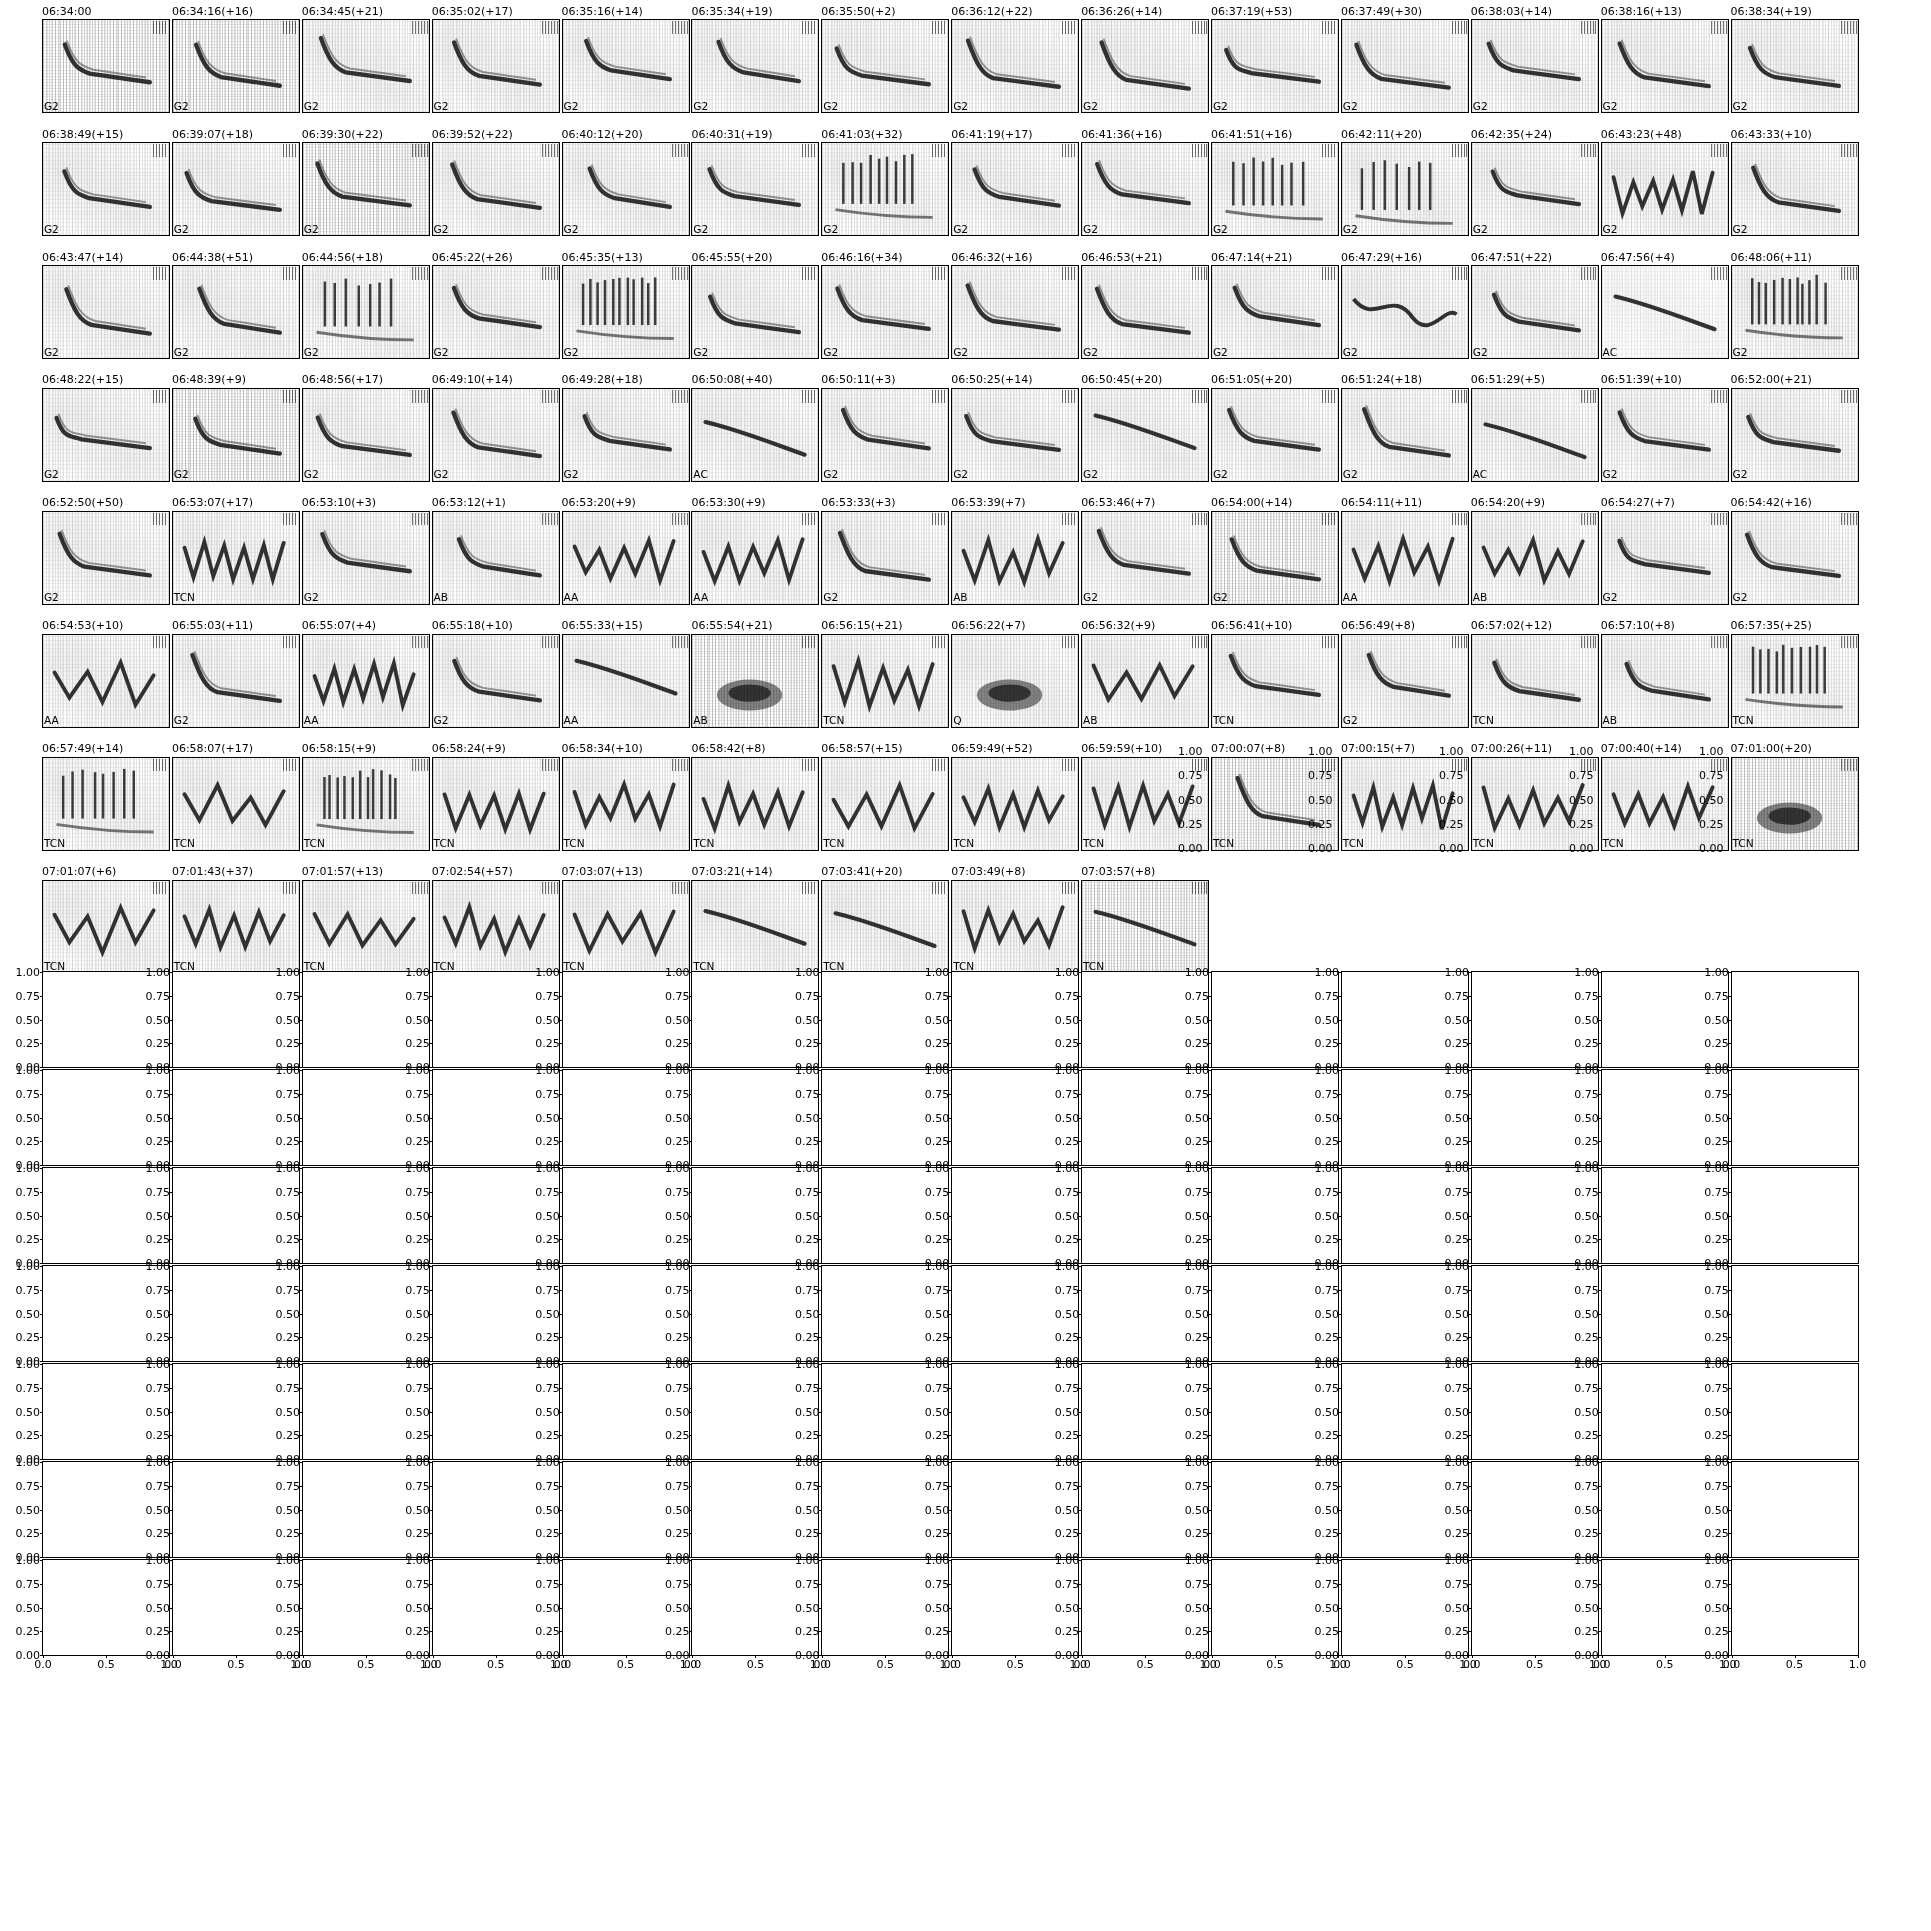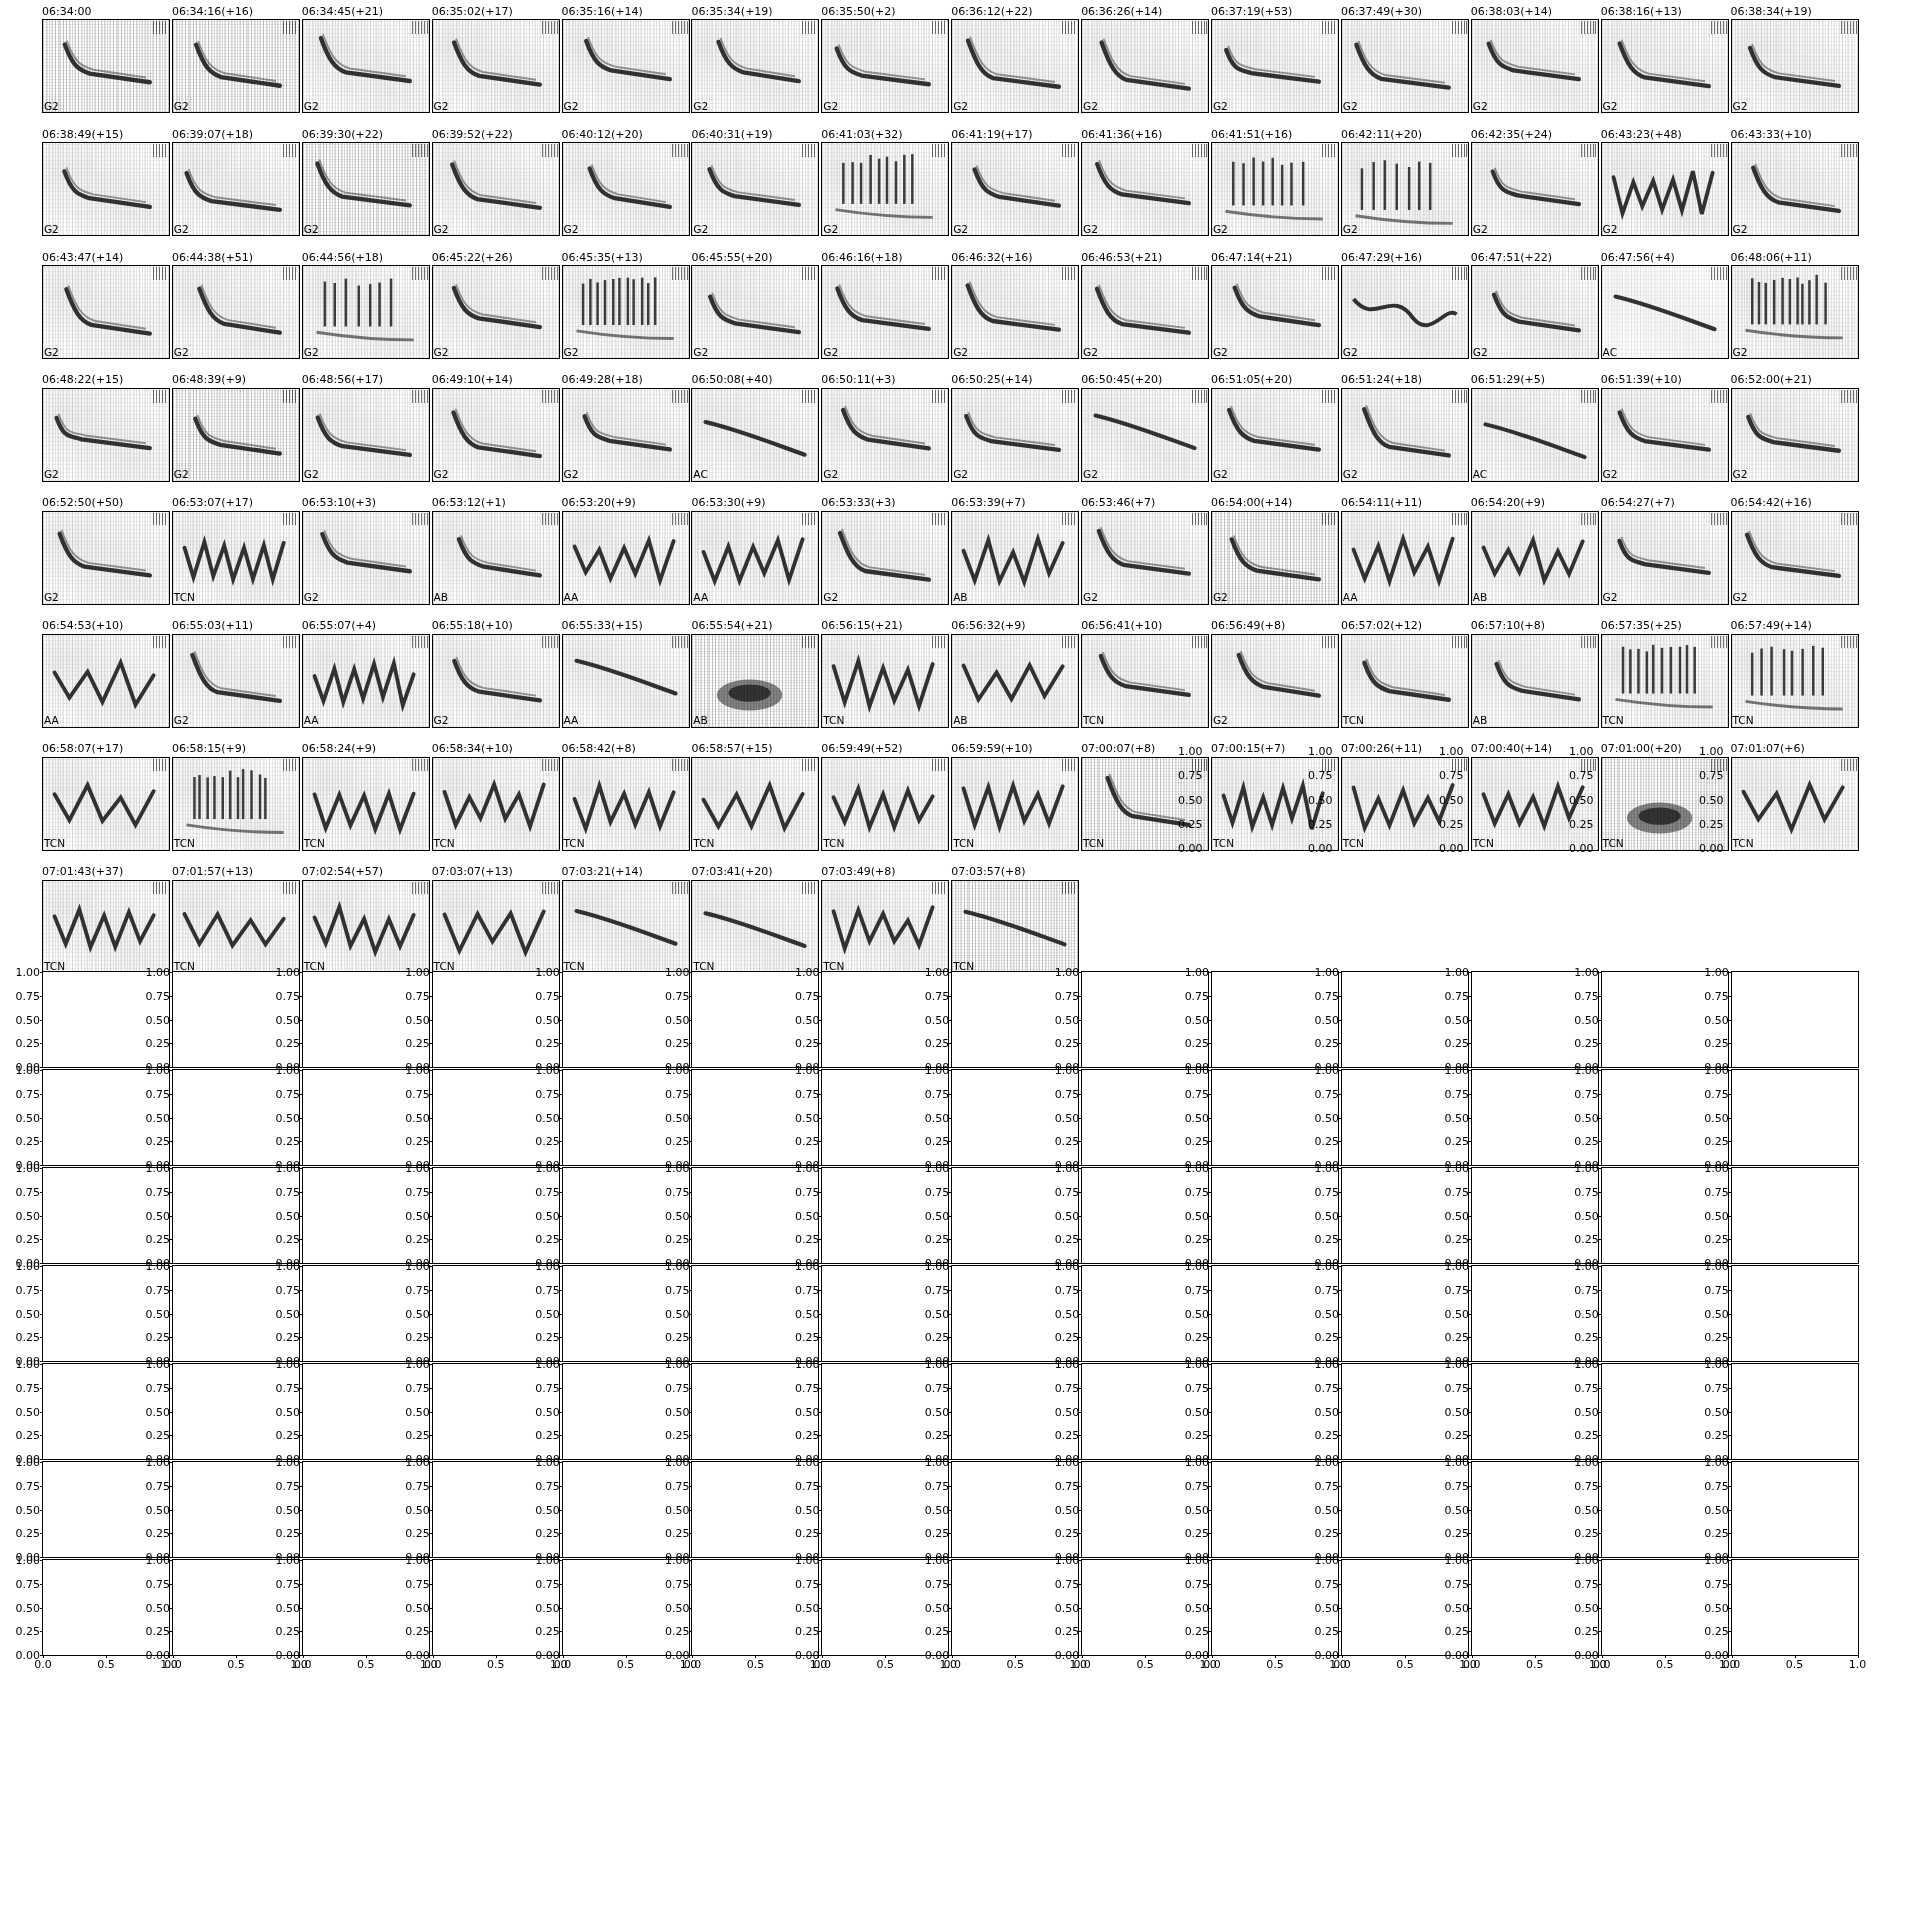--- a/index.html
+++ b/index.html
@@ -621,21 +621,21 @@
           <div class="noise"></div>
           <svg class="trace" viewBox="0 0 133 97" width="128" height="94">
             <path d="M 18.91685241876985 31.670079271600116 C 26.91685241876985 53.670079271600116, 32.91685241876985 55.343519105634186, 44.91685241876985 59.343519105634186 L 111 68.34351910563419" stroke="#111" stroke-width="4.5" fill="none" stroke-linecap="round" opacity="0.85"></path>
             <path d="M 20.91685241876985 27.670079271600116 C 28.91685241876985 49.670079271600116, 34.91685241876985 51.343519105634186, 48.91685241876985 55.343519105634186 L 107 63.343519105634186" stroke="#333" stroke-width="2" fill="none" opacity="0.5"></path>
           </svg>
           <div class="corner"></div>
         </div>
         <div class="tag">G2</div>
       </div>
       <div class="cell">
-        <div class="title">06:46:16(+18)</div>
+        <div class="title">06:46:16(+34)</div>
         <div class="frame">
           <div class="noise"></div>
           <svg class="trace" viewBox="0 0 133 97" width="128" height="94">
             <path d="M 15.975869312736904 22.957636075378105 C 23.975869312736904 44.957636075378105, 29.975869312736904 51.932655072494526, 41.975869312736904 55.932655072494526 L 111 64.93265507249453" stroke="#111" stroke-width="4.5" fill="none" stroke-linecap="round" opacity="0.85"></path>
             <path d="M 17.975869312736904 18.957636075378105 C 25.975869312736904 40.957636075378105, 31.975869312736904 47.932655072494526, 45.975869312736904 51.932655072494526 L 107 59.932655072494526" stroke="#333" stroke-width="2" fill="none" opacity="0.5"></path>
           </svg>
           <div class="corner"></div>
         </div>
         <div class="tag">G2</div>
       </div>
@@ -1132,20 +1132,32 @@
         <div class="frame">
           <div class="noise"></div>
           <svg class="trace" viewBox="0 0 133 97" width="128" height="94">
             <path d="M 12 31.985468709979614 L 23.5875 69.74311249349557 L 37.75 26.64595781126991 L 49.3375 73.6403082669176 L 63.5 33.75164708076045 L 75.0875 68.03120895916072 L 89.25 35.87313851725776 L 100.8375 73.64641355794447 L 115 29.88441794575192" stroke="#111" stroke-width="4" fill="none" stroke-linecap="round" opacity="0.85"></path>
           </svg>
           <div class="corner"></div>
         </div>
         <div class="tag">TCN</div>
       </div>
       <div class="cell">
+        <div class="title">06:56:22(+7)</div>
+        <div class="frame">
+          <div class="noise"></div>
+          <svg class="trace" viewBox="0 0 133 97" width="128" height="94">
+            <ellipse cx="59.85" cy="62" rx="34" ry="16" fill="#222" opacity="0.55"></ellipse>
+            <ellipse cx="59.85" cy="60" rx="22" ry="9" fill="#000" opacity="0.6"></ellipse>
+          </svg>
+          <div class="corner"></div>
+        </div>
+        <div class="tag">Q</div>
+      </div>
+      <div class="cell">
         <div class="title">06:56:32(+9)</div>
         <div class="frame">
           <div class="noise"></div>
           <svg class="trace" viewBox="0 0 133 97" width="128" height="94">
             <path d="M 12 31.31425693698111 L 27.450000000000003 66.80742480845947 L 46.333333333333336 38.567420514300466 L 61.78333333333334 66.18927829281893 L 80.66666666666667 31.032953556627035 L 96.11666666666667 63.06832399358245 L 115 32.195090517634526" stroke="#111" stroke-width="4" fill="none" stroke-linecap="round" opacity="0.85"></path>
           </svg>
           <div class="corner"></div>
         </div>
         <div class="tag">AB</div>
       </div>

